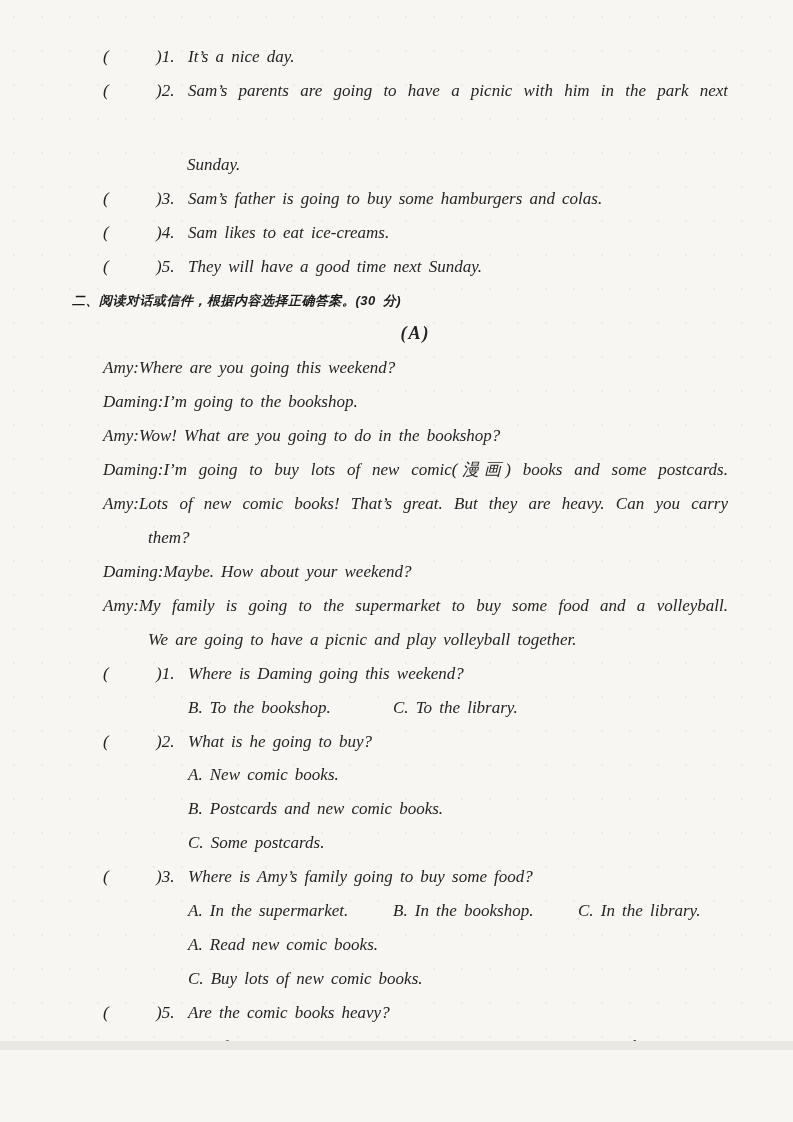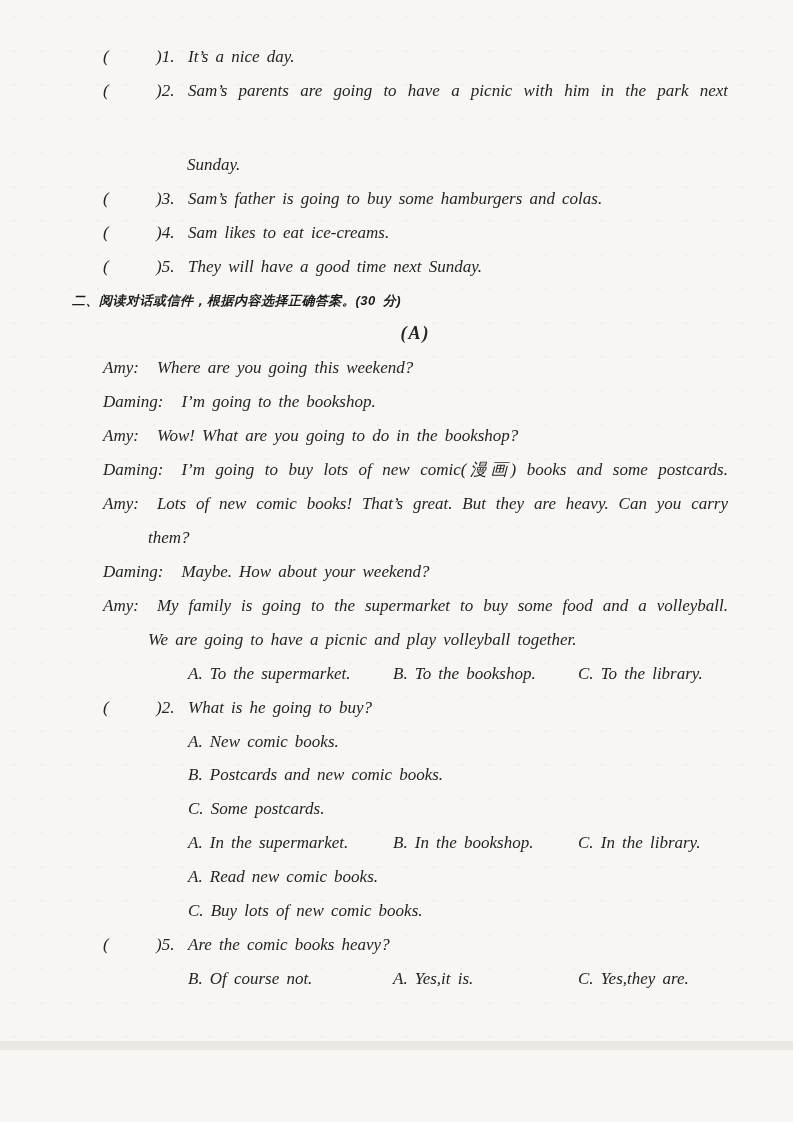--- a/index.html
+++ b/index.html
@@ -24,21 +24,21 @@
   }
   .line { height: 33.93px; line-height: 33.93px; white-space: nowrap; }
   .flexline { display: flex; align-items: baseline; white-space: normal; }
   .paren { display: inline-block; width: 53px; }
   .flexline .paren { flex: 0 0 53px; }
   .num { display: inline-block; width: 32px; }
   .flexline .num { flex: 0 0 32px; }
   .fill { flex: 1 1 auto; text-align: justify; text-align-last: justify; overflow: hidden; }
   .cont { padding-left: 84px; margin-top: 40px; }
   .dcont { padding-left: 45px; }
-  .dtext { margin-left: 18px; }
+  .dtext { margin-left: 0; }
   .opt-stack { padding-left: 85px; }
   .opts { padding-left: 85px; display: grid; grid-template-columns: 205px 185px auto; }
   .sec-head {
     margin-left: -31px;
     font-family: "Liberation Sans", "DejaVu Sans", sans-serif;
     font-weight: 700; font-size: 13px; letter-spacing: 0.5px;
     color: #1b1b1b;
   }
   .part { text-align: center; font-weight: 700; font-size: 18px; letter-spacing: 2px; }
   .page-num {
@@ -109,39 +109,44 @@
       <div class="line flexline">
         <span>Amy:</span>
           <span class="dtext fill">My family is going to the supermarket to buy some food and a volleyball.</span>
       </div>
       <div class="line dcont">
         <span>We are going to have a picnic and play volleyball together.</span>
       </div>
     </div>
 
     <div>
+      <div class="line">
+        <span class="paren">(</span><span class="num">)1.</span><span>Where is Daming going this weekend?</span>
+      </div>
       <div class="line opts">
-        <span>A. To the supermarket.</span>
           <span>B. To the bookshop.</span>
           <span>C. To the library.</span>
       </div>
 
       <div class="line">
         <span class="paren">(</span><span class="num">)2.</span><span>What is he going to buy?</span>
       </div>
       <div class="line opt-stack">
         <span>A. New comic books.</span>
       </div>
       <div class="line opt-stack">
         <span>B. Postcards and new comic books.</span>
       </div>
       <div class="line opt-stack">
         <span>C. Some postcards.</span>
       </div>
 
+      <div class="line">
+        <span class="paren">(</span><span class="num">)3.</span><span>Where is Amy’s family going to buy some food?</span>
+      </div>
       <div class="line opts">
         <span>A. In the supermarket.</span>
           <span>B. In the bookshop.</span>
           <span>C. In the library.</span>
       </div>
 
       <div class="line opt-stack">
         <span>A. Read new comic books.</span>
       </div>
       <div class="line opt-stack">

